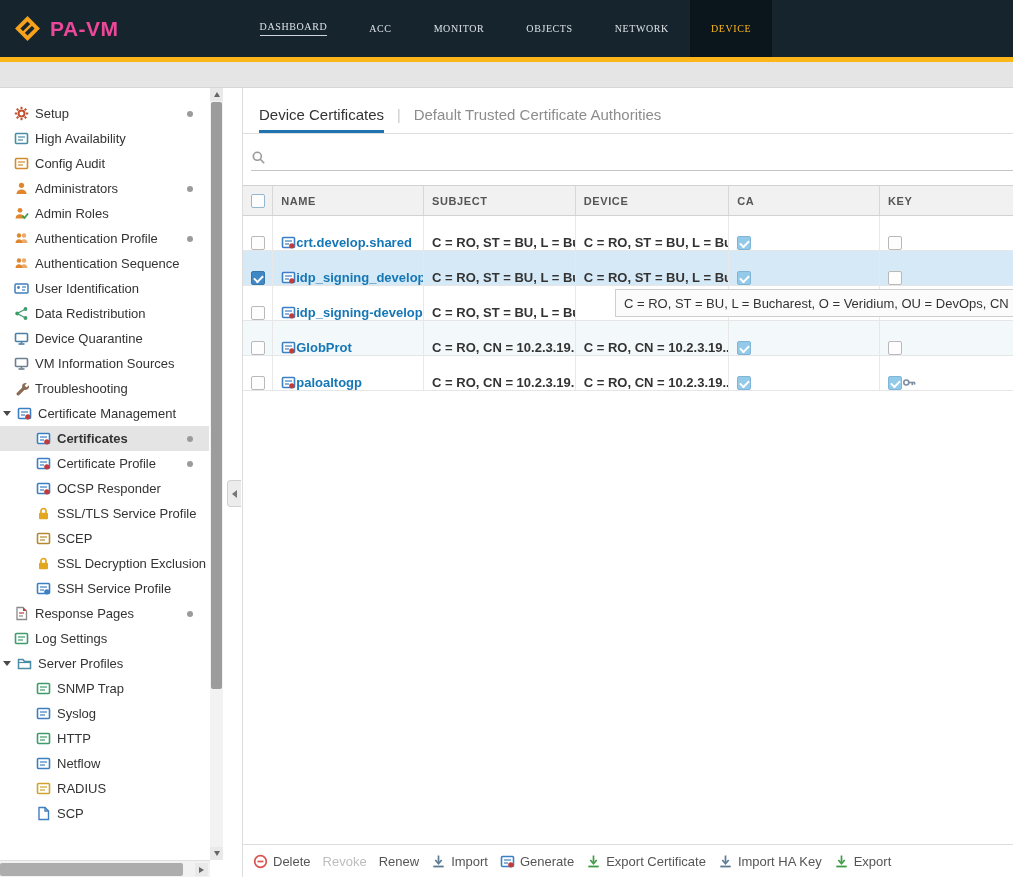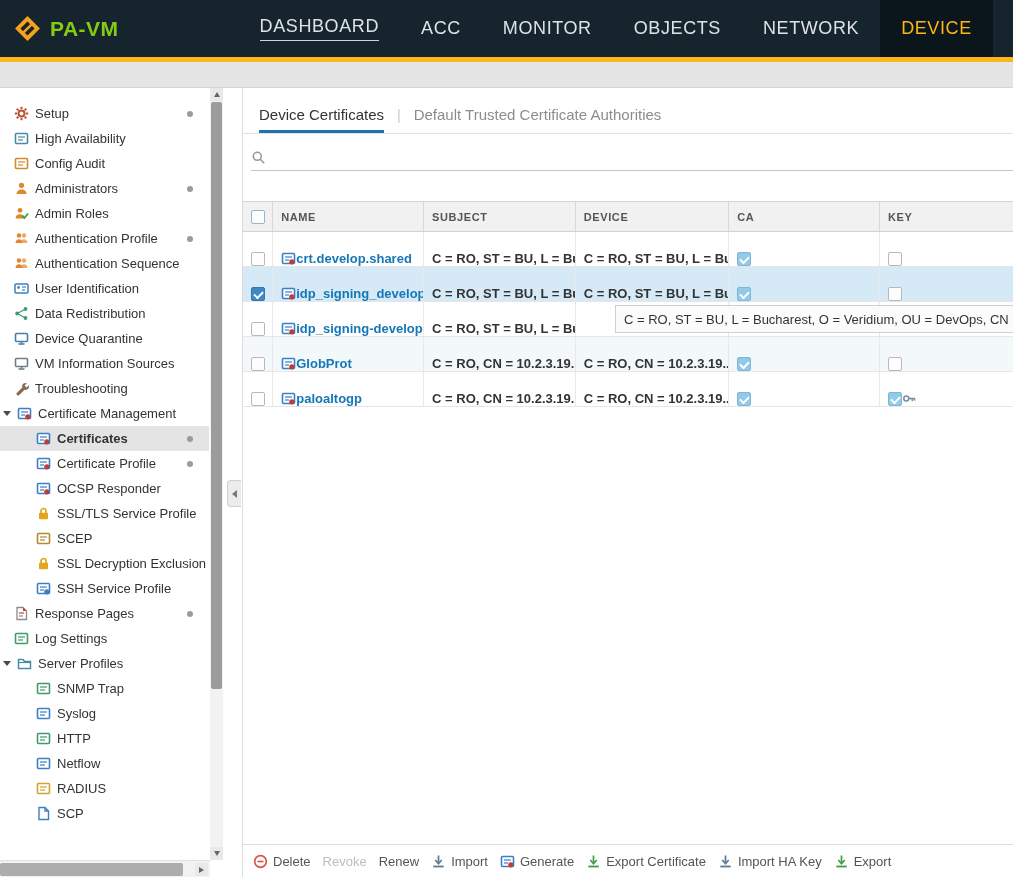--- a/index.html
+++ b/index.html
@@ -3,24 +3,24 @@
 <meta charset="utf-8">
 <style>
   html,body{margin:0;padding:0;background:#fff;}
   body{width:1013px;height:877px;overflow:hidden;position:relative;
        font-family:"Liberation Sans","DejaVu Sans",sans-serif;font-size:13px;color:#333;}
   *{box-sizing:border-box;}
 
   
   .topnav{height:57px;background:var(--nav-bg,#16242e);display:flex;align-items:stretch;}
   .brand{display:flex;align-items:center;gap:9px;padding-left:14px;}
-  .brand-text{color:#84cc16;font-size:21px;font-weight:bold;letter-spacing:.5px;}
+  .brand-text{color:#ec4899;font-size:21px;font-weight:bold;letter-spacing:.5px;}
   .nav-tabs{display:flex;align-items:stretch;margin-left:120px;}
-  .nav-tab{display:flex;align-items:center;padding:0 21px;color:#dde2e6;font-size:18px;
-           letter-spacing:.6px;cursor:pointer;white-space:nowrap;}
+  .nav-tab{display:flex;align-items:center;padding:0 21px;color:#dde2e6;font-size:10px;
+           letter-spacing:.6px;cursor:pointer;white-space:nowrap;font-family:Liberation Serif, serif;}
   .nav-tab .u{border-bottom:1px solid #cdd3d8;padding-bottom:3px;}
   .nav-tab.active{background:var(--nav-active-bg,#0b151c);color:var(--accent-gold,#fcb61a);}
   .gold-strip{height:5px;background:var(--accent-gold,#fcb61a);}
   .gray-strip{height:26px;background:#e5e5e5;border-bottom:1px solid #d6d6d6;}
 
   
   .layout{display:flex;height:789px;}
 
   
   .sidebar{width:243px;min-width:243px;position:relative;background:#fff;border-right:1px solid #dcdcdc;}
@@ -56,21 +56,21 @@
   .content{flex:1;position:relative;background:#fff;overflow:hidden;}
   .ctabs{display:flex;align-items:flex-end;gap:13px;padding:18px 0 0 16px;border-bottom:1px solid #e0e0e0;}
   .ctab{font-size:15px;color:#8c8c8c;padding-bottom:10px;cursor:pointer;white-space:nowrap;}
   .ctab.active{color:#333;border-bottom:3px solid var(--tab-underline,#1e73b0);padding-bottom:7px;}
   .ctab-sep{color:#c9c9c9;padding-bottom:10px;font-size:14px;}
 
   .search-row{display:flex;align-items:center;gap:5px;margin:10px 0 0 8px;height:27px;border-bottom:1px solid #c6c6c6;}
   .search-input{flex:1;border:none;outline:none;background:transparent;font-size:13px;height:22px;
                 font-family:"Liberation Sans","DejaVu Sans",sans-serif;}
 
-  .tbl{margin-top:30px;}
+  .tbl{margin-top:14px;}
   .thead{display:flex;background:#f1f1f1;border-top:1px solid #d2d2d2;border-bottom:1px solid #d2d2d2;height:31px;}
   .th{display:flex;align-items:center;padding-left:8px;font-size:11px;font-weight:bold;color:#555;
       letter-spacing:.6px;border-left:1px solid #d8d8d8;white-space:nowrap;}
   .th.c-cb{border-left:none;justify-content:center;padding-left:0;}
   .trow{display:flex;height:35px;border-bottom:1px solid #e6e6e6;position:relative;background:#fff;}
   .trow.alt{background:var(--row-alt,#f3f8fb);}
   .trow.sel{background:var(--row-selected,#d6e9f6);}
   .td{display:flex;align-items:flex-end;padding-left:8px;border-left:1px solid #e8e8e8;
       overflow:hidden;white-space:nowrap;color:#333;font-weight:bold;}
   .td.c-cb{border-left:none;justify-content:center;padding-left:0;}

